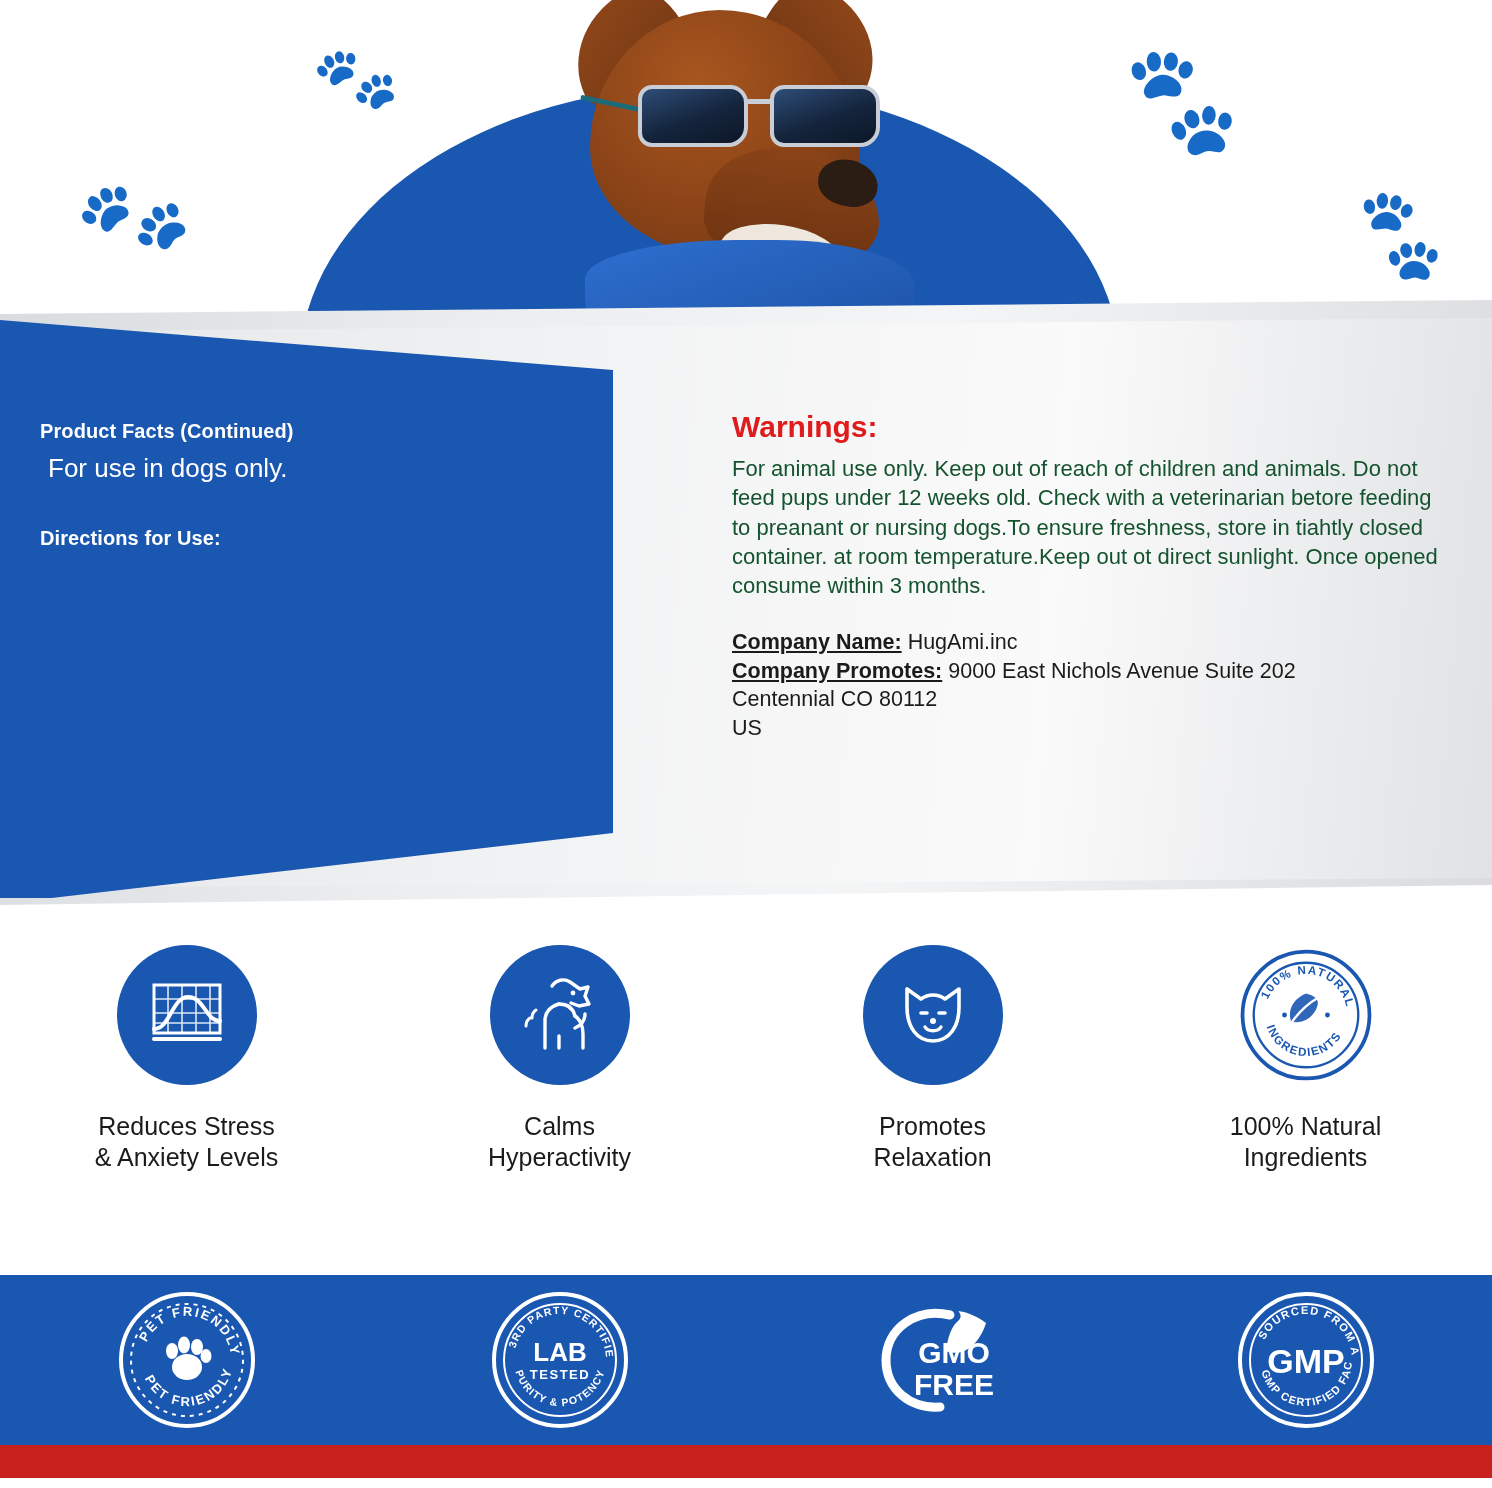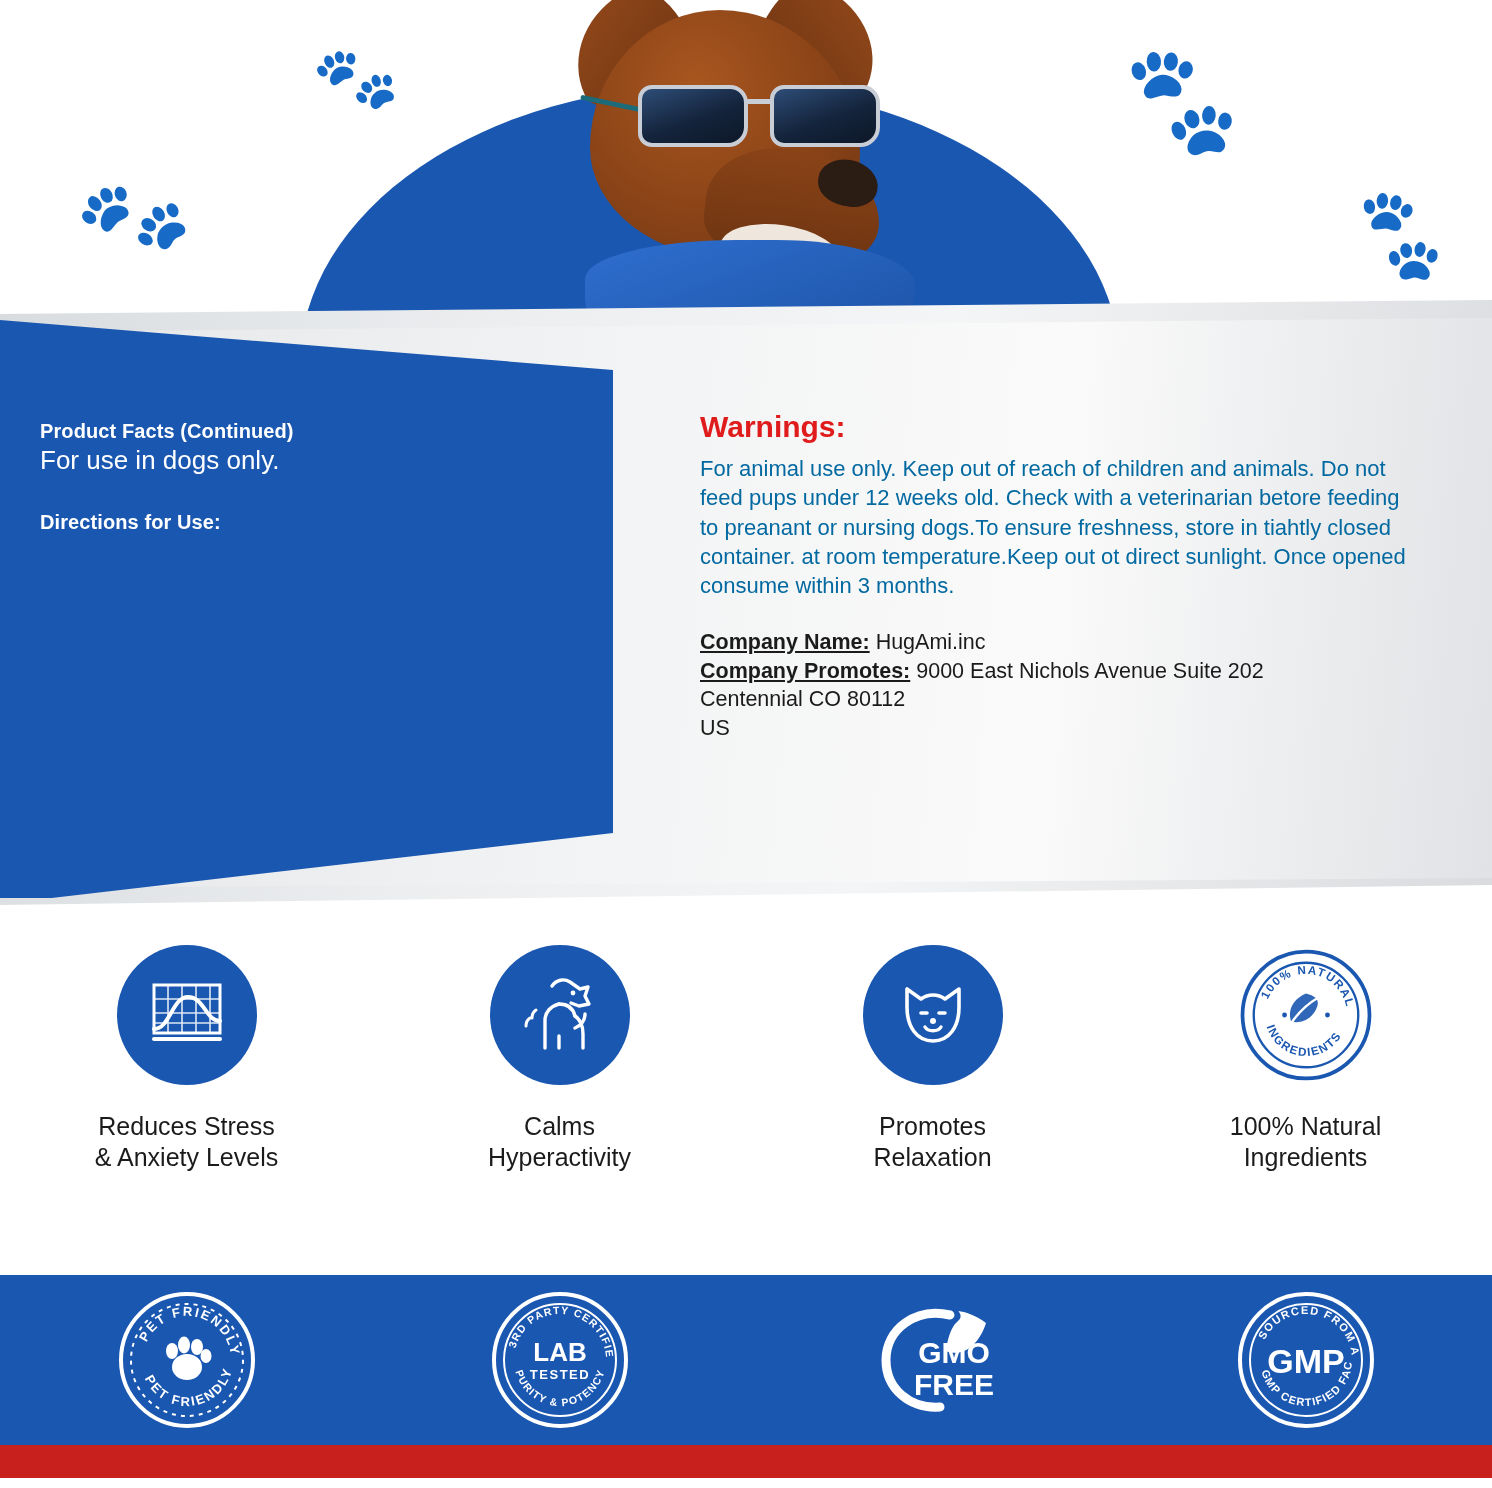--- a/index.html
+++ b/index.html
@@ -168,43 +168,43 @@
     width: 545px;
     color: #ffffff;
   }
   .left-col h2 {
     margin: 0;
     font-size: 20px;
     font-weight: bold;
     letter-spacing: .1px;
   }
   .left-col p {
-    margin: 0;
+    margin: 8px;
     font-size: 26px;
     line-height: 1.32;
   }
   .left-gap { height: 34px; }
 
   .right-col {
     position: absolute;
-    left: 700px; top: 110px;
+    left: 732px; top: 110px;
     width: 720px;
     color: #1b1b1b;
   }
   .warn-title {
     margin: 0 0 10px 0;
     color: #e01b1b;
     font-size: 30px;
     font-weight: bold;
   }
   .warn-body {
     margin: 0;
     font-size: 22px;
     line-height: 1.33;
-    color: #0369a1;
+    color: #14532d;
   }
   .company-block {
     margin-top: 28px;
     font-size: 21.5px;
     line-height: 1.33;
     color: #1b1b1b;
   }
   .company-block b { font-weight: bold; text-decoration: underline; }
 
   

